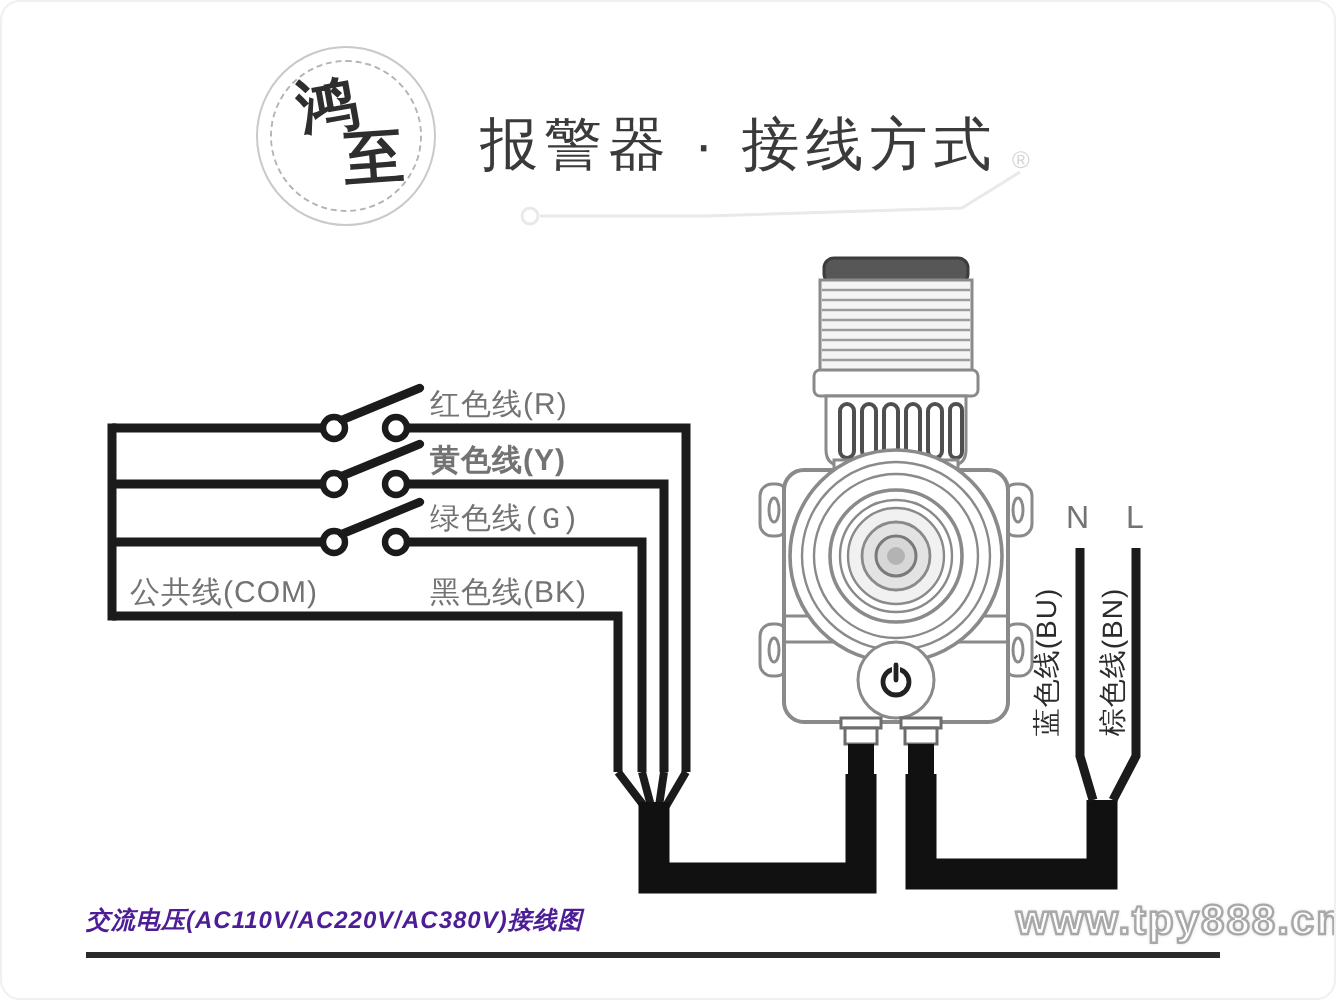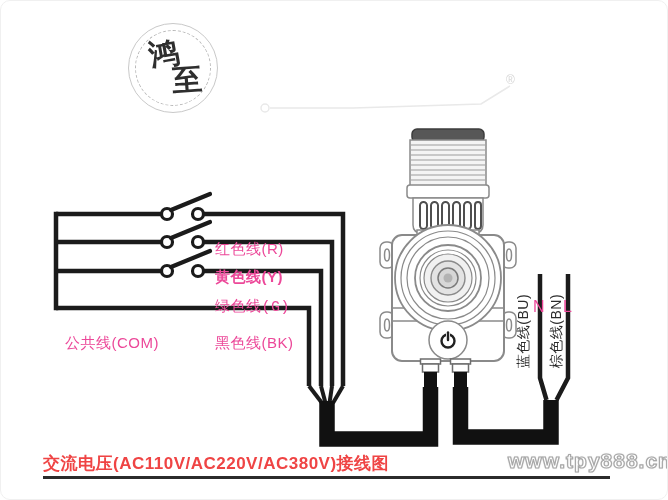--- a/index.html
+++ b/index.html
@@ -19,36 +19,36 @@
   }
   .logo-char{position:absolute;color:#2e2e2e;font-family:"DejaVu Serif","Liberation Serif",serif;
     font-size:30px;line-height:1;font-weight:bold;}
   .logo-char.c1{left:13px;top:8px;transform:rotate(-10deg);}
   .logo-char.c2{left:36px;top:34px;transform:rotate(-4deg);}
   .page-title{
     left:239px;top:52px;font-size:29px;color:#3a3a3a;letter-spacing:3px;font-weight:500;white-space:nowrap;
   }
   .reg-mark{left:505px;top:72px;font-size:12px;color:#d5d5d5;}
   
-  .wire-label{font-size:15px;color:#ec4899;white-space:nowrap;letter-spacing:0.5px;margin-top:47px;}
+  .wire-label{font-size:15px;color:#737373;white-space:nowrap;letter-spacing:0.5px;}
   .lbl-red{left:214px;top:192px;}
   .lbl-yellow{left:214px;top:220px;font-weight:bold;}
   .lbl-green{left:214px;top:249px;font-family:Liberation Mono, monospace;}
   .lbl-com{left:64px;top:286px;}
   .lbl-black{left:214px;top:286px;}
   .lbl-n{left:532px;top:250px;font-size:16px;}
   .lbl-l{left:562px;top:250px;font-size:16px;}
   .rot-label{
     width:100px;height:16px;font-size:14px;color:#2b2b2b;text-align:center;white-space:nowrap;
     transform:rotate(-90deg);letter-spacing:0.5px;
   }
   .lbl-bu{left:472px;top:322px;}
   .lbl-bn{left:505px;top:322px;}
   
-  .caption{left:42px;top:451px;font-size:17px;font-weight:bold;color:#ef4444;letter-spacing:0.5px;white-space:nowrap;}
+  .caption{left:42px;top:451px;font-size:12px;font-weight:bold;color:#4c1d95;letter-spacing:0.5px;white-space:nowrap;font-style:italic;}
   .caption-rule{left:42px;top:475px;width:567px;height:2.5px;background:#2b2b2b;}
   .watermark{
     left:507px;top:448px;font-size:21px;font-weight:bold;letter-spacing:1px;color:#ffffff;
     -webkit-text-stroke:1.2px #a8a8a8;
     text-shadow:0 0 1px #b5b5b5, 0 0 2px #c9c9c9;
     white-space:nowrap;
   }
   svg{position:absolute;left:0;top:0;}
 </style>
 </head>
@@ -192,20 +192,21 @@
     </g>
   </svg>
 
   <div class="abs logo-circle">
     <div class="logo-inner">
       <span class="logo-char c1">鸿</span>
       <span class="logo-char c2">至</span>
     </div>
   </div>
 
+  <div class="abs page-title">报警器 · 接线方式</div>
   <div class="abs reg-mark">®</div>
 
   <div class="abs wire-label lbl-red">红色线(R)</div>
   <div class="abs wire-label lbl-yellow">黄色线(Y)</div>
   <div class="abs wire-label lbl-green">绿色线(G)</div>
   <div class="abs wire-label lbl-black">黑色线(BK)</div>
   <div class="abs wire-label lbl-com">公共线(COM)</div>
 
   <div class="abs wire-label lbl-n">N</div>
   <div class="abs wire-label lbl-l">L</div>

